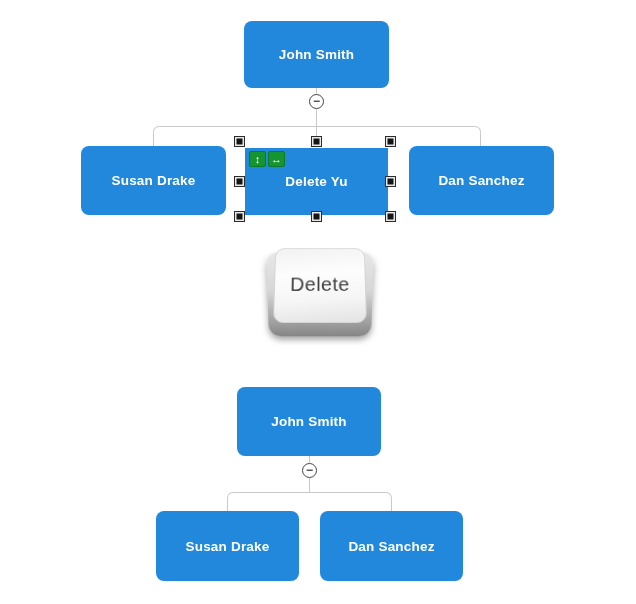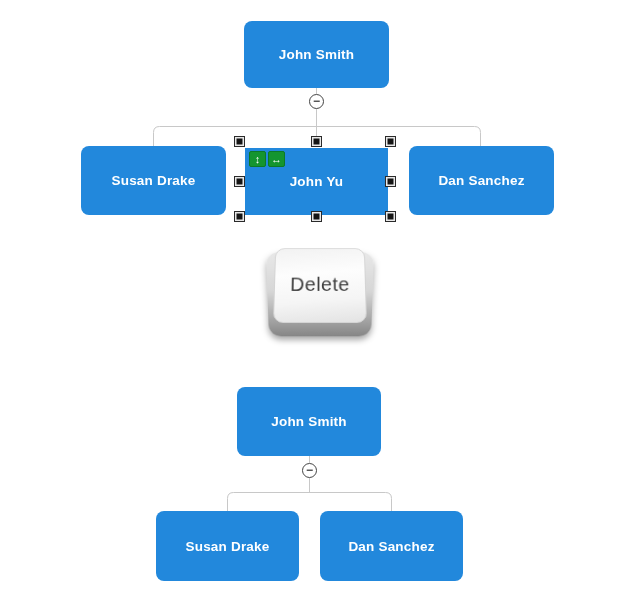--- a/index.html
+++ b/index.html
@@ -90,21 +90,21 @@
 
   <div class="collapse" style="left:309px;top:94px">
     <span>−</span>
   </div>
 
   <div class="node rounded" style="left:81px;top:146px;width:145px;height:69px">
     <span>Susan Drake</span>
   </div>
 
   <div class="node square" style="left:245px;top:148px;width:143px;height:67px">
-    <span>John Yu</span>
+    <span>Delete Yu</span>
     <div class="badge" style="left:4px;top:3px">
       <span>↕</span>
     </div>
     <div class="badge" style="left:23px;top:3px">
       <span>↔</span>
     </div>
   </div>
 
   <div class="node rounded" style="left:409px;top:146px;width:145px;height:69px">
     <span>Dan Sanchez</span>

